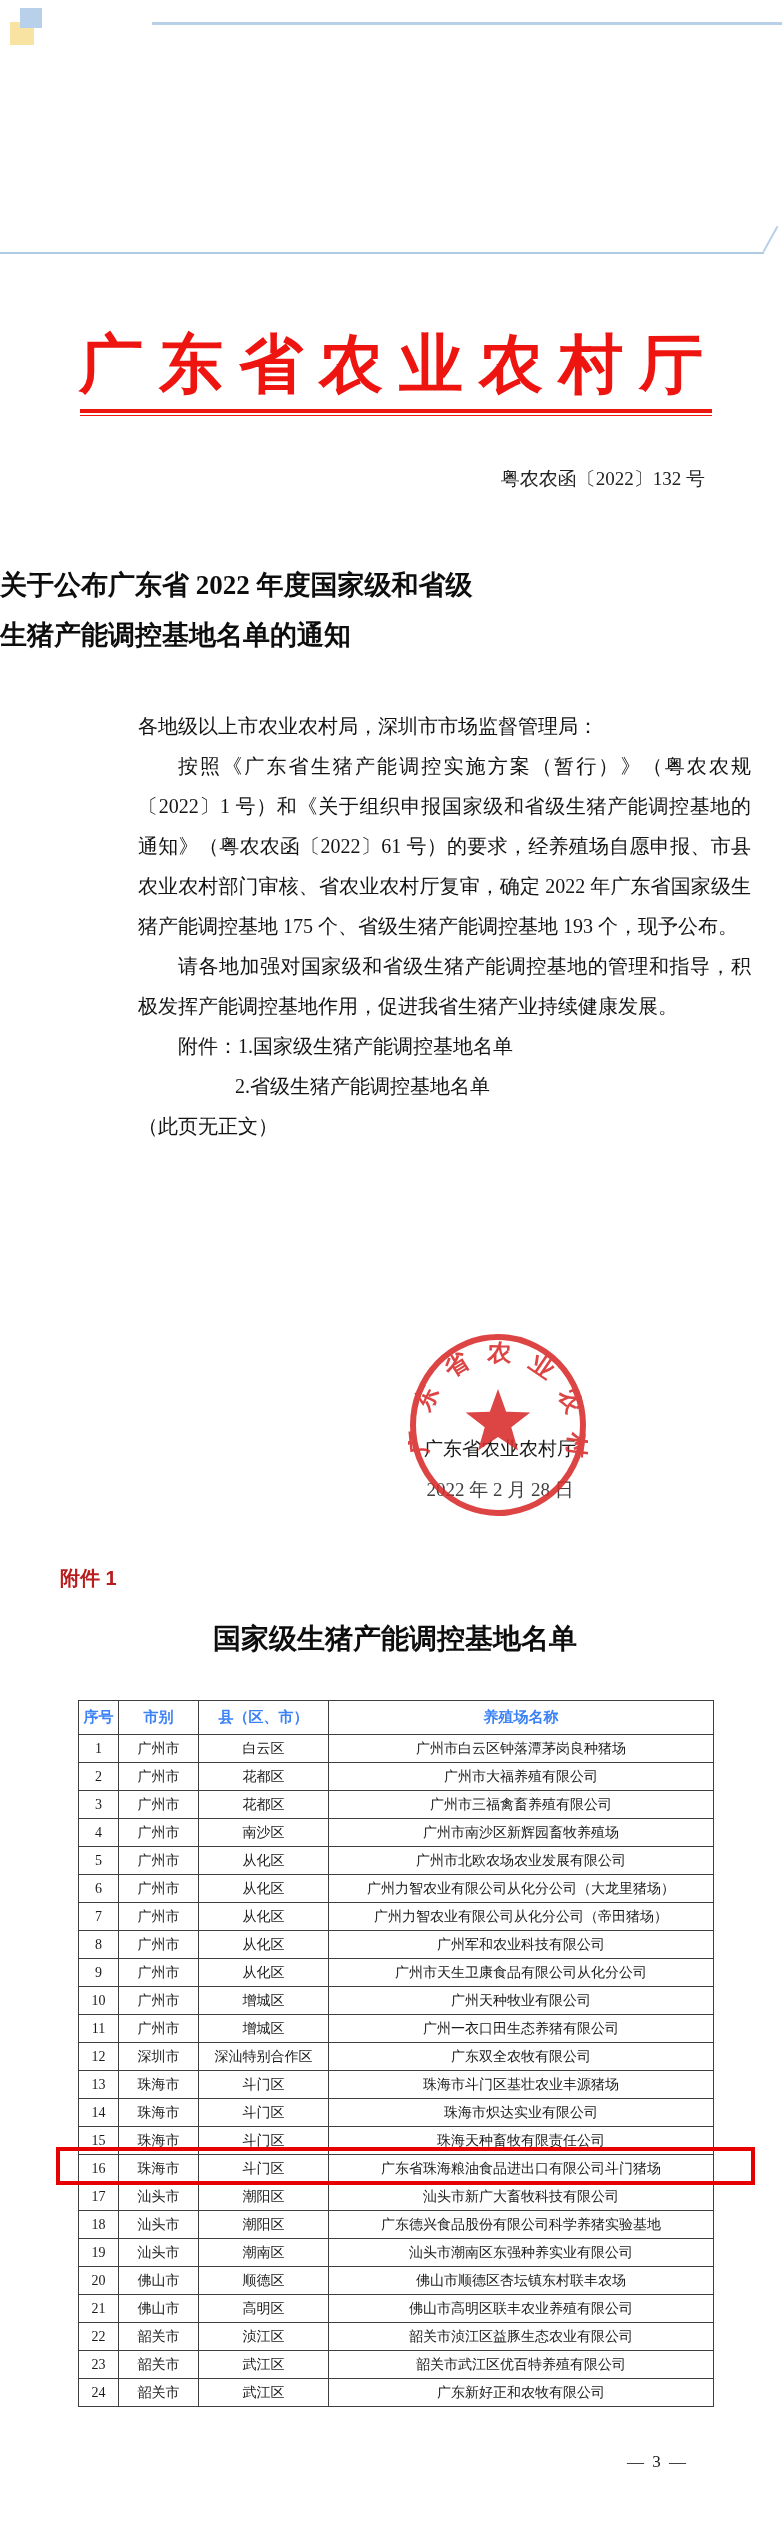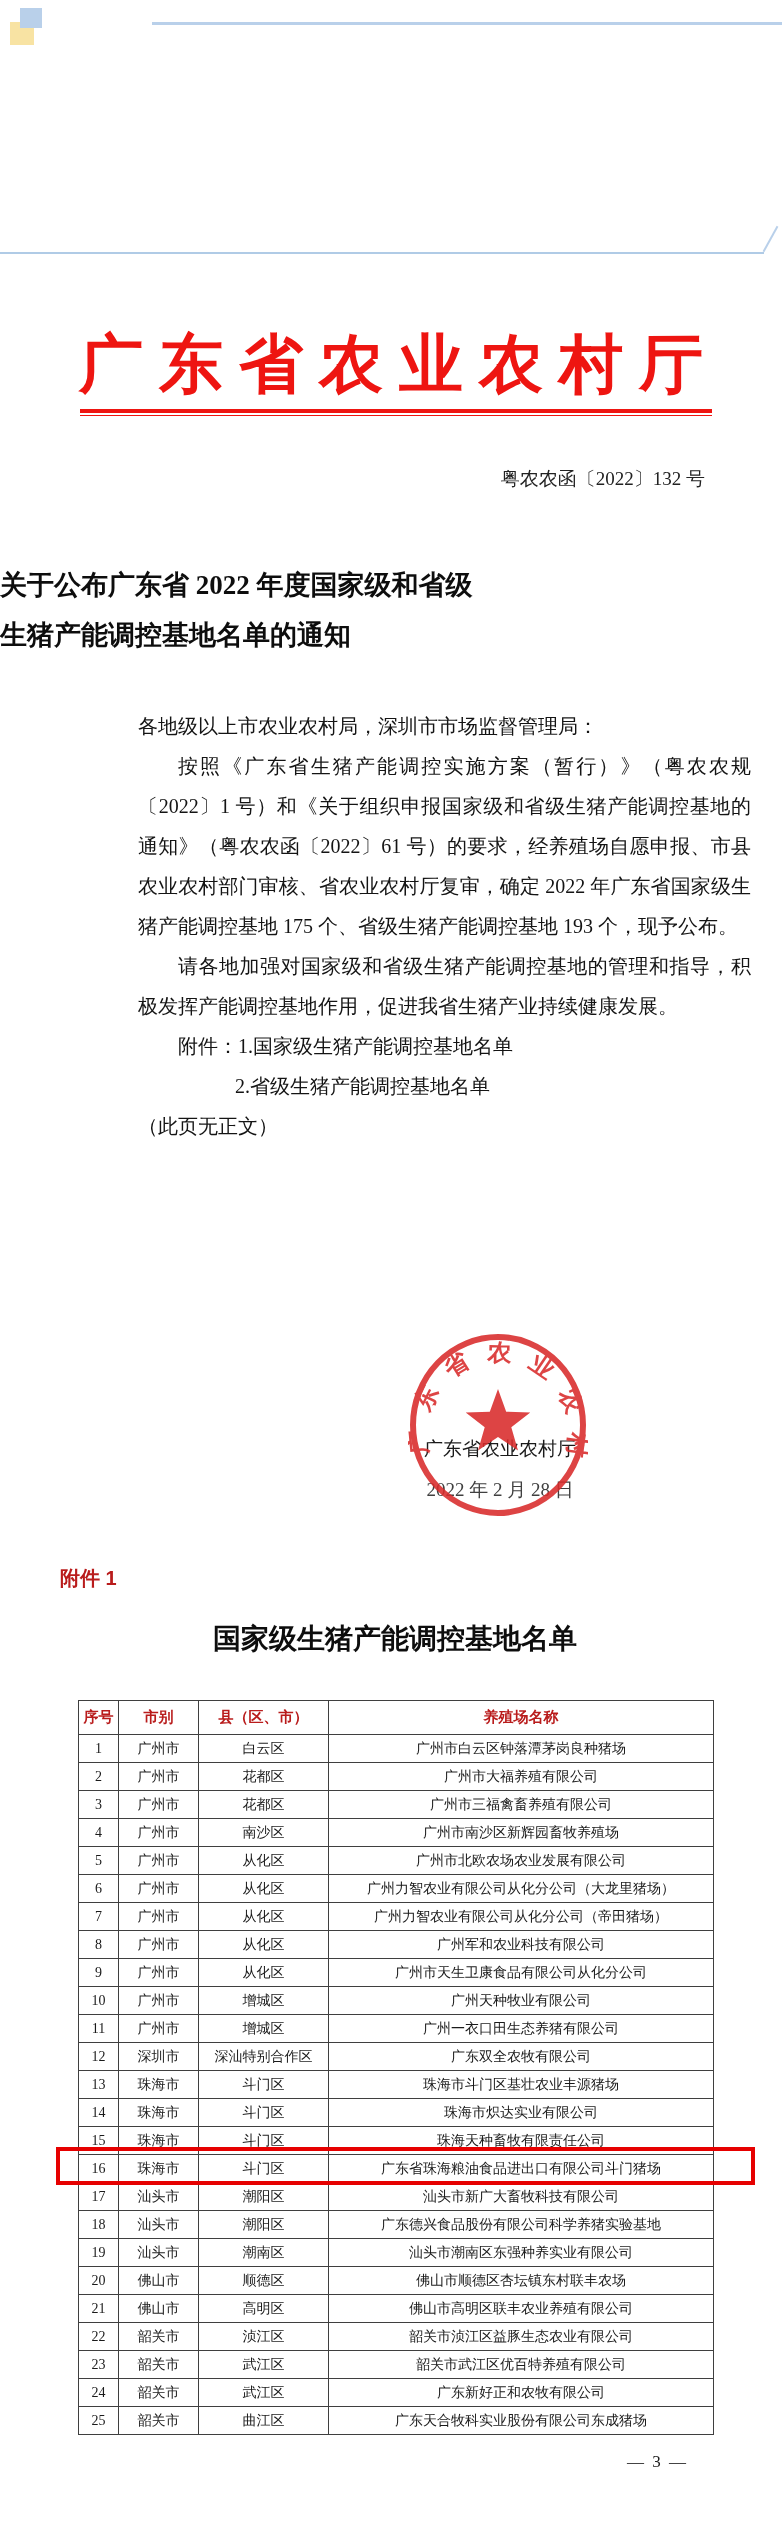--- a/index.html
+++ b/index.html
@@ -54,21 +54,21 @@
               font-family:"Liberation Sans","DejaVu Sans",sans-serif;
               font-size:20px;font-weight:600;color:#b91c1c;margin-top:44px;}
   .table-title{position:absolute;left:0;top:1620px;width:790px;text-align:center;
                font-size:28px;font-weight:bold;color:#0d0d0d;}
 
   .table-wrap{position:absolute;left:78px;top:1700px;width:635px;}
   table.base{width:635px;border-collapse:collapse;table-layout:fixed;}
   table.base th,table.base td{border:1px solid #3f3f3f;text-align:center;padding:0;
                               overflow:hidden;white-space:nowrap;}
   table.base th{height:33px;font-family:Liberation Sans, sans-serif;
-                font-size:15px;font-weight:bold;color:#b91c1c;}
+                font-size:15px;font-weight:bold;color:#3b82f6;}
   table.base td{height:27px;font-size:14px;color:#1a1a1a;}
   .col-no{width:40px;}.col-city{width:80px;}.col-county{width:130px;}.col-farm{width:385px;}
 
   .highlight-box{position:absolute;left:-22px;top:447px;width:699px;height:38px;
                  border:4px solid #e60000;box-sizing:border-box;z-index:4;pointer-events:none;}
 
   .page-num{position:absolute;left:0;top:2452px;width:713px;text-align:right;
             padding-right:25px;box-sizing:border-box;font-size:17px;color:#222;letter-spacing:2px;}
 </style>
 </head>
@@ -270,26 +270,20 @@
             <td>韶关市</td>
             <td>武江区</td>
             <td>韶关市武江区优百特养殖有限公司</td>
           </tr>
           <tr>
             <td>24</td>
             <td>韶关市</td>
             <td>武江区</td>
             <td>广东新好正和农牧有限公司</td>
           </tr>
-          <tr>
-            <td>25</td>
-            <td>韶关市</td>
-            <td>曲江区</td>
-            <td>广东天合牧科实业股份有限公司东成猪场</td>
-          </tr>
         </tbody>
     </table>
     <div class="highlight-box"></div>
   </div>
 
   <div class="page-num">— 3 —</div>
 
 </div>
 
 </body></html>

